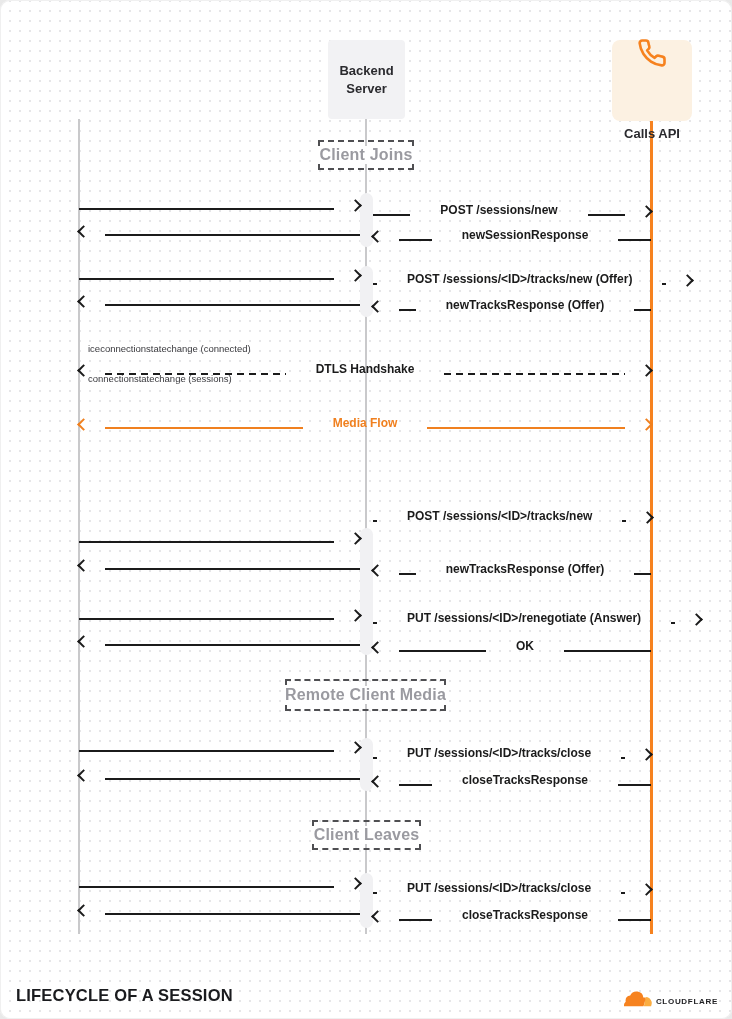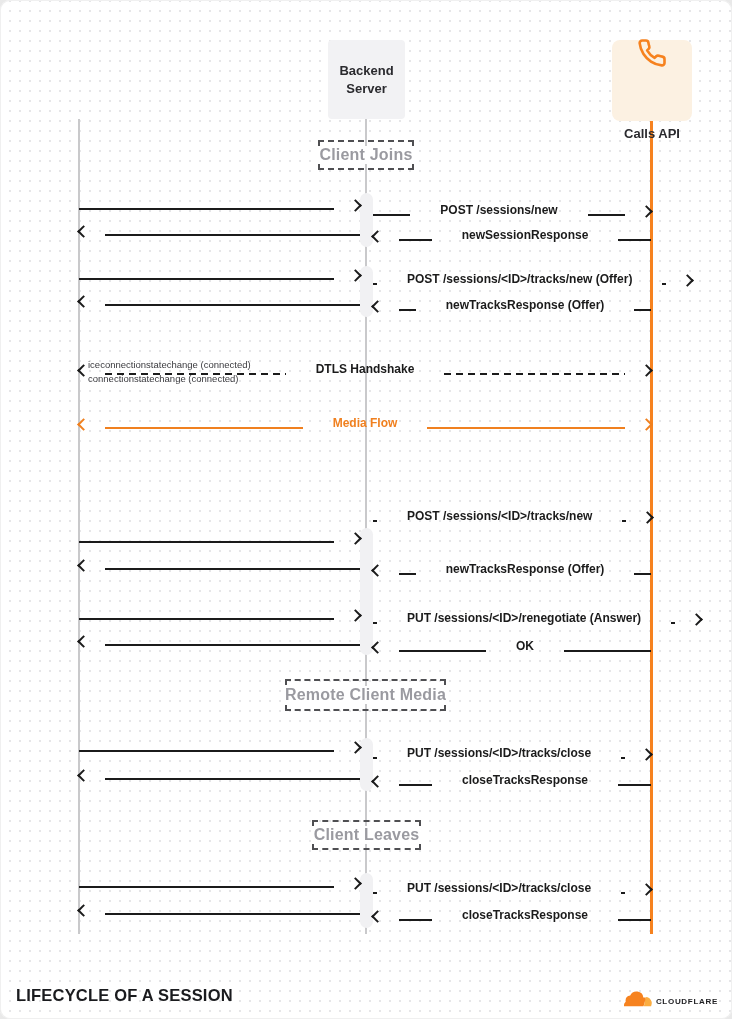--- a/index.html
+++ b/index.html
@@ -119,29 +119,29 @@
       <span class="hd l"></span>
       <span class="ln"></span>
     </div>
   <div class="msg" style="top:297px;left:373px;width:278px">
       <span class="hd l"></span>
       <span class="ln"></span>
       <span class="lbl">newTracksResponse (Offer)</span>
       <span class="ln"></span>
     </div>
 
-  <div class="note" style="top:359px;left:88px">iceconnectionstatechange (connected)</div>
+  <div class="note" style="top:343px;left:88px">iceconnectionstatechange (connected)</div>
   <div class="msg" style="top:361px;left:79px;width:572px">
       <span class="hd l"></span>
       <span class="ln dash"></span>
       <span class="lbl">DTLS Handshake</span>
       <span class="ln dash"></span>
       <span class="hd r"></span>
     </div>
-  <div class="note" style="top:373px;left:88px">connectionstatechange (connected)</div>
+  <div class="note" style="top:373px;left:88px">connectionstatechange (sessions)</div>
   <div class="msg orange" style="top:415px;left:79px;width:572px">
       <span class="hd l"></span>
       <span class="ln"></span>
       <span class="lbl">Media Flow</span>
       <span class="ln"></span>
       <span class="hd r"></span>
     </div>
 
   <div class="msg" style="top:529px;left:79px;width:281px">
       <span class="ln"></span>

